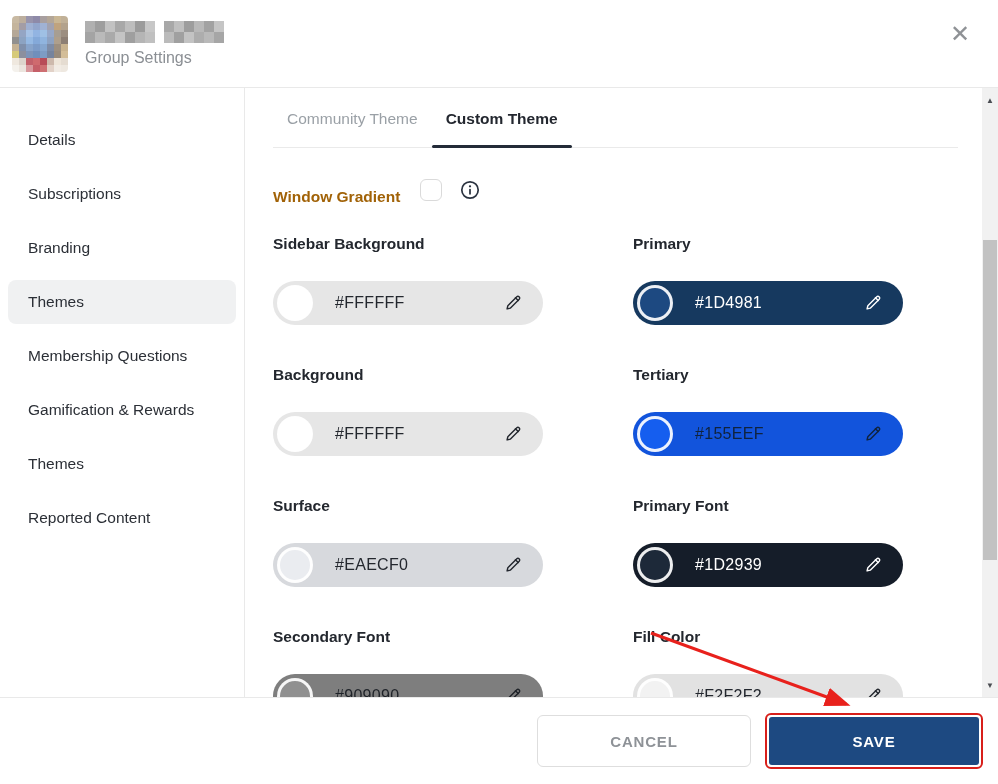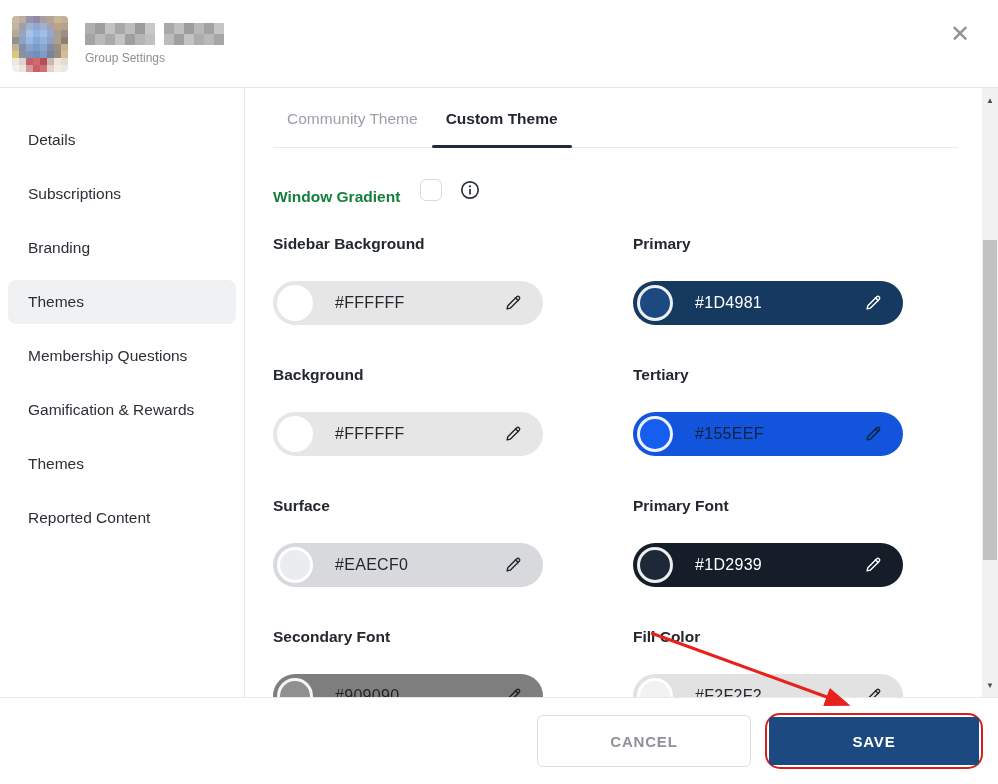--- a/index.html
+++ b/index.html
@@ -11,39 +11,39 @@
   
   .hdr { position:absolute; top:0; left:0; width:998px; height:88px;
          border-bottom:1px solid #e9e9e9; display:flex; align-items:center; padding-left:12px; }
   .avatar { width:56px; height:56px; border-radius:4px; overflow:hidden;
             display:grid; grid-template-columns:repeat(8,7px); grid-auto-rows:7px; margin-right:17px; }
   .avatar span { width:7px; height:7px; display:block; }
   .hdr-titles { display:flex; flex-direction:column; gap:6px; }
   .redacted { display:flex; gap:9px; }
   .word { display:grid; grid-auto-rows:11px; }
   .word span { display:block; width:10px; height:11px; }
-  .hdr-sub { font-size:12px; color:#8b8f94; }
+  .hdr-sub { font-size:16px; color:#8b8f94; }
   .close-btn { position:absolute; top:22px; right:28px; font-size:24px; line-height:24px;
                color:#8f9296; cursor:pointer; }
   
   .body { position:absolute; top:88px; left:0; width:998px; height:609px; display:flex; }
   .sidebar { width:245px; border-right:1px solid #e9e9e9; padding-top:30px; flex:none; }
   .side-item { height:44px; margin:0 8px 10px 8px; padding-left:20px; border-radius:8px;
                display:flex; align-items:center; font-size:15.5px; color:#2b2f36; cursor:pointer; }
   .side-item.active { background:#f0f1f2; }
   .main { position:relative; flex:1; padding:12px 0 0 28px; overflow:hidden; }
   
   .tabs { display:flex; border-bottom:1px solid #eaeaea; margin-right:40px; }
   .tab { position:relative; padding:10px 14px 19px 14px; font-size:15.5px; color:#9aa0a6; cursor:pointer; }
   .tab.active { color:#23272f; font-weight:700; }
   .tab.active::after { content:""; position:absolute; left:0; right:0; bottom:-1px; height:3px;
                        background:#232b38; border-radius:2px; }
   
   .wg-row { margin-top:26px; display:flex; align-items:center; }
-  .wg-label { font-size:15.5px; font-weight:700; color:#15803d;margin-top:14px; }
+  .wg-label { font-size:15.5px; font-weight:700; color:#a16207;margin-top:14px; }
   .checkbox { width:22px; height:22px; border:1.5px solid #dadada; border-radius:6px;
               background:#fff; margin-left:20px; cursor:pointer; }
   .info-ic { margin-left:18px; width:20px; height:20px; cursor:pointer; color:#2b3340; }
   
   .fields { margin-top:29px; display:grid; grid-template-columns:270px 270px;
             column-gap:90px; row-gap:41px; }
   .f-label { font-size:15.5px; font-weight:700; color:#23272e; height:20px; margin-bottom:26px; }
   .pill { height:44px; border-radius:22px; display:flex; align-items:center; cursor:pointer; }
   .swatch { width:36px; height:36px; border-radius:50%; margin-left:4px; flex:none;
             border:3px solid rgba(255,255,255,0.92); }
@@ -57,21 +57,21 @@
   .sbar .arr.up { top:4px; } .sbar .arr.down { bottom:4px; }
   .sbar .thumb { position:absolute; left:1px; width:14px; top:152px; height:320px;
                  background:#c2c2c2; cursor:grab; }
   
   .ftr { position:absolute; top:697px; left:0; width:998px; height:87px; background:#fff;
          border-top:1px solid #e9e9e9; display:flex; align-items:center; justify-content:flex-end;
          padding-right:15px; gap:14px; }
   .btn-cancel { width:214px; height:52px; background:#fff; border:1px solid #dedede; border-radius:6px;
                 color:#8e9297; font-family:"Liberation Sans",sans-serif; font-size:15px; font-weight:700;
                 letter-spacing:0.8px; cursor:pointer; }
-  .save-hl { border:2px solid #d81f1a; border-radius:15px; padding:2px; }
+  .save-hl { border:2px solid #d81f1a; border-radius:6px; padding:2px; }
   .btn-save { width:210px; height:48px; background:#1d4981; border:none; border-radius:3px;
               color:#ffffff; font-family:"Liberation Sans",sans-serif; font-size:15px; font-weight:700;
               letter-spacing:0.8px; cursor:pointer; }
   
   .arrow-overlay { position:absolute; inset:0; width:998px; height:784px; z-index:50; pointer-events:none; }
 </style>
 </head>
 <body>
 
 <div class="screen">

